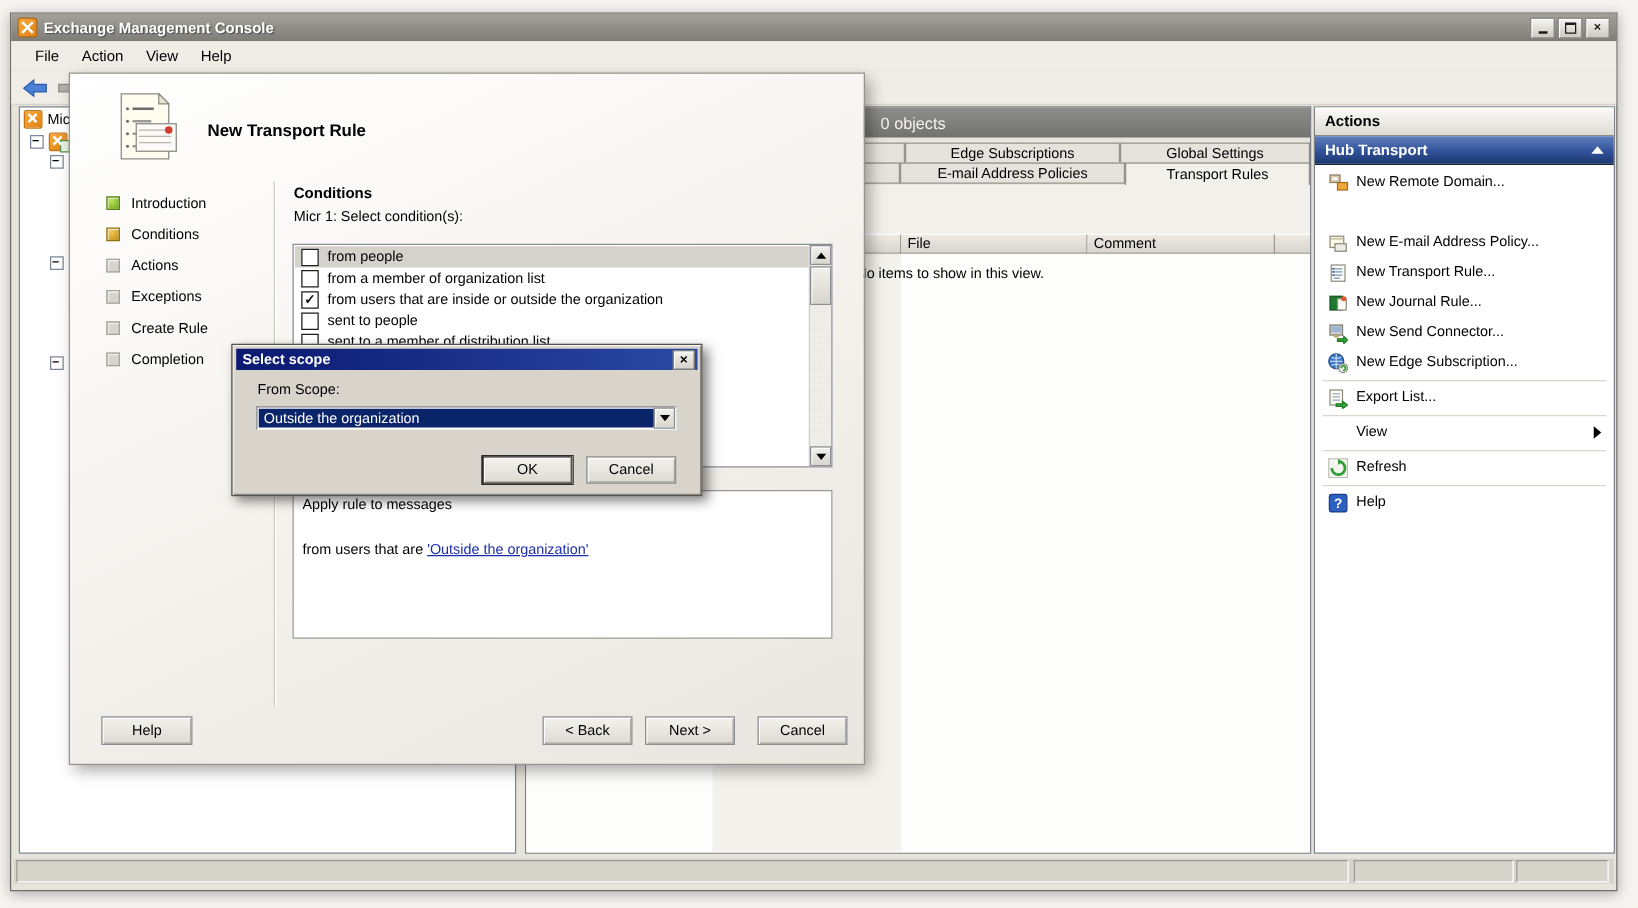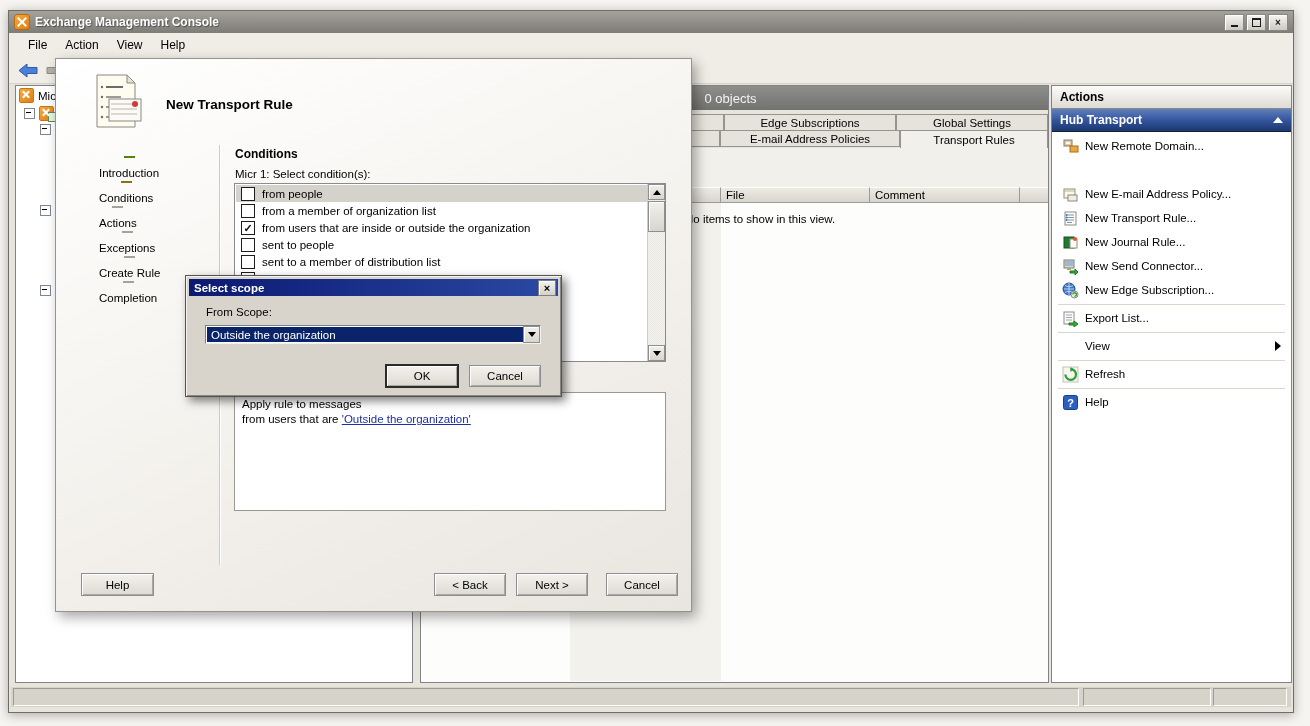--- a/index.html
+++ b/index.html
@@ -79,48 +79,48 @@
   
   .statusbar{position:absolute;left:2px;right:2px;top:676px;height:20px;background:#D6D3CB;}
   .statusseg{position:absolute;top:1px;bottom:1px;border:1px solid #9D9A95;border-bottom-color:#FFF;border-right-color:#FFF;}
 
   
   .wizard{position:absolute;left:55px;top:58px;width:635px;height:552px;z-index:10;
     background:linear-gradient(155deg,#FFFFFF 0%,#F6F4F0 45%,#E9E5DF 100%);
     border:1px solid #96938C;box-shadow:4px 5px 12px rgba(0,0,0,.35);}
   .wiz-title{position:absolute;left:110px;top:38px;font-weight:bold;font-size:13.5px;}
   .wiz-divider{position:absolute;left:163px;top:86px;width:1px;height:420px;background:#CFCBC3;box-shadow:1px 0 0 #fff;}
-  .step-row{position:absolute;left:43px;display:flex;align-items:center;gap:9px;height:13px;flex-direction:column;}
+  .step-row{position:absolute;left:29px;display:flex;align-items:center;gap:9px;height:13px;}
   .step-sq{width:11px;height:11px;box-sizing:border-box;border:1px solid #A5A29A;background:#D8D4CC;box-shadow:inset 1px 1px 1px rgba(255,255,255,.8);}
   .step-sq.done{background:radial-gradient(circle at 35% 30%,#B8E05A,#6EA816);border-color:#55820F;}
   .step-sq.current{background:radial-gradient(circle at 35% 30%,#F2C75A,#C08F14);border-color:#91700F;}
   .step-label{font-size:11.5px;}
   .wiz-section{position:absolute;left:179px;top:88px;font-weight:bold;font-size:12px;}
   .wiz-step1{position:absolute;left:179px;top:109px;font-size:11.5px;}
 
-  .listbox{position:absolute;left:178px;top:124px;width:432px;height:179px;background:#fff;
+  .listbox{position:absolute;left:178px;top:136px;width:432px;height:179px;background:#fff;
     border:1px solid #888C8F;box-sizing:border-box;overflow:hidden;}
   .lb-row{position:absolute;left:1px;right:18px;height:17px;display:flex;align-items:center;padding-left:5px;}
   .lb-row.sel{background:#D5D2CB;}
   .cbx{width:12px;height:12px;background:#fff;border:1px solid #1c1c1c;flex:0 0 12px;
     display:flex;align-items:center;justify-content:center;font-size:11px;font-weight:bold;color:#111;line-height:10px;}
   .lb-label{margin-left:7px;font-size:11.5px;white-space:nowrap;}
   .sbar{position:absolute;right:0;top:0;bottom:0;width:17px;
     background:repeating-conic-gradient(#F3F2EE 0 25%,#E9E8E2 0 50%) 0 0/2px 2px;border-left:1px solid #D0CDC6;}
   .sbtn{position:absolute;left:0;width:17px;height:16px;background:linear-gradient(#F2F0EB,#D8D5CD);
     border:1px solid #8B8F94;box-shadow:inset 1px 1px 0 #fff;box-sizing:border-box;
     display:flex;align-items:center;justify-content:center;}
   .tri-up{width:0;height:0;border-left:4px solid transparent;border-right:4px solid transparent;border-bottom:5px solid #000;}
   .tri-down{width:0;height:0;border-left:4px solid transparent;border-right:4px solid transparent;border-top:5px solid #000;}
   .sthumb{position:absolute;left:0;top:17px;width:17px;height:31px;background:linear-gradient(#F2F0EB,#D8D5CD);
     border:1px solid #8B8F94;box-shadow:inset 1px 1px 0 #fff;box-sizing:border-box;}
 
   .descbox{position:absolute;left:178px;top:333px;width:432px;height:119px;background:#fff;
     border:1px solid #9B988F;box-sizing:border-box;padding:5px 7px;font-size:11.5px;}
-  .desc-line2{margin-top:3px;}
+  .desc-line2{margin-top:24px;}
   .desc-link{color:#1C2FA8;text-decoration:underline;}
 
   .btn{position:absolute;height:23px;background:linear-gradient(#F4F2ED,#DDDAD2);
     border:1px solid #8B8F94;box-shadow:inset 1px 1px 0 #fff, inset -1px -1px 0 #ABA8A2;
     display:flex;align-items:center;justify-content:center;font-size:11.5px;box-sizing:border-box;}
   .btn.default{border:1px solid #2b2b2b;box-shadow:0 0 0 1px #2b2b2b, inset 1px 1px 0 #fff, inset -1px -1px 0 #ABA8A2;}
 
   
   .dlg{position:absolute;left:185px;top:275px;width:375px;height:120px;z-index:20;background:#D8D4CC;
     border:1px solid #55534E;box-shadow:inset 1px 1px 0 #F5F3EF, inset -1px -1px 0 #8A8780, 4px 4px 9px rgba(0,0,0,.5);}

